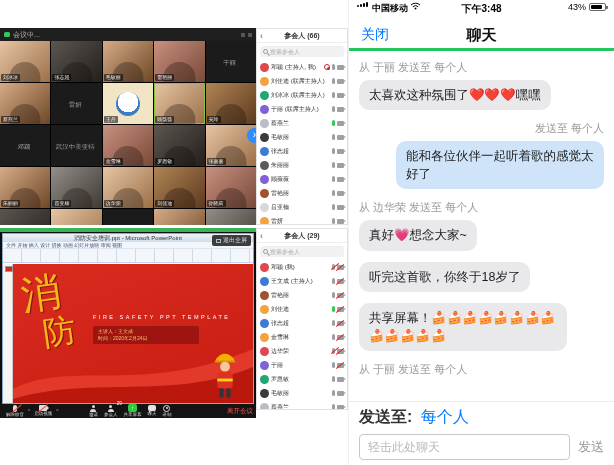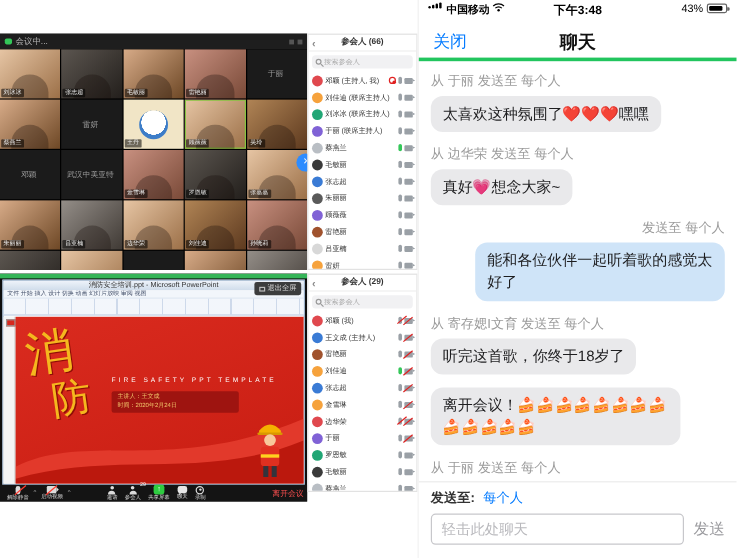--- a/index.html
+++ b/index.html
@@ -20,21 +20,21 @@
   .chatnav{position:relative;height:33px;border-bottom:3px solid #22c55e;}
   .navclose{position:absolute;left:12px;top:8px;font-size:14px;color:#027aff;cursor:pointer;}
   .navtitle{position:absolute;left:0;right:0;top:8px;text-align:center;font-size:15px;font-weight:bold;color:#111;}
   .msgs{position:absolute;top:52px;left:0;right:0;bottom:64px;overflow:hidden;padding:8px 10px 0 10px;}
   .msg{margin-bottom:11px;}
   .meta{font-size:11px;color:#9b9b9b;margin-bottom:5px;}
   .bubble{display:inline-block;max-width:208px;background:#e9e9eb;border-radius:10px;padding:6px 10px;font-size:12.5px;line-height:1.45;color:#1d1d1f;text-align:left;}
   .msg.self{text-align:right;}
   .msg.self .bubble{background:#cfe4f8;}
   .chatfooter{position:absolute;left:0;right:0;bottom:0;height:64px;background:#fff;border-top:1px solid #ebebeb;padding:5px 10px 0 10px;}
-  .sendto{font-size:11px;color:#333;font-weight:bold;}
+  .sendto{font-size:16px;color:#333;font-weight:bold;}
   .sendto .aud{color:#027aff;font-weight:normal;margin-left:4px;cursor:pointer;}
   .inputrow{display:flex;align-items:center;margin-top:6px;gap:8px;}
   .chatinput{flex:1;height:26px;border:1px solid #c7c7cb;border-radius:4px;padding:0 8px;font-size:12px;color:#333;outline:none;}
   .chatinput::placeholder{color:#b9b9bd;}
   .sendbtn{font-size:13px;color:#9a9a9e;background:none;border:none;cursor:pointer;padding:0;}
 
   
   .meeting{position:absolute;left:0;width:348px;}
   #meet-top{top:28px;height:197px;}
   #meet-bottom{top:228px;height:190px;}
@@ -513,34 +513,33 @@
     </div>
     <div class="chatnav">
       <span class="navclose">关闭</span>
       <span class="navtitle">聊天</span>
     </div>
     <div class="msgs">
       <div class="msg">
         <div class="meta">从 于丽 发送至 每个人</div>
         <div class="bubble">太喜欢这种氛围了❤️❤️❤️嘿嘿</div>
       </div>
+      <div class="msg self">
+        <div class="meta">发送至 每个人</div>
+        <div class="bubble">能和各位伙伴一起听着歌的感觉太好了</div>
+      </div>
       <div class="msg">
         <div class="meta">从 边华荣 发送至 每个人</div>
         <div class="bubble">真好💗想念大家~</div>
       </div>
-      <div class="msg self">
-        <div class="meta">发送至 每个人</div>
-        <div class="bubble">能和各位伙伴一起听着歌的感觉太好了</div>
-      </div>
       <div class="msg">
-        <div class="meta">从 寄存媤I文育 发送至 每个人</div>
         <div class="bubble">听完这首歌，你终于18岁了</div>
       </div>
       <div class="msg">
-        <div class="bubble">离开会议！🍰🍰🍰🍰🍰🍰🍰🍰🍰🍰🍰🍰🍰</div>
+        <div class="bubble">共享屏幕！🍰🍰🍰🍰🍰🍰🍰🍰🍰🍰🍰🍰🍰</div>
       </div>
       <div class="msg">
         <div class="meta">从 于丽 发送至 每个人</div>
 
       </div>
 
     </div>
     <div class="chatfooter">
       <div class="sendto">
         <span>发送至:</span>

